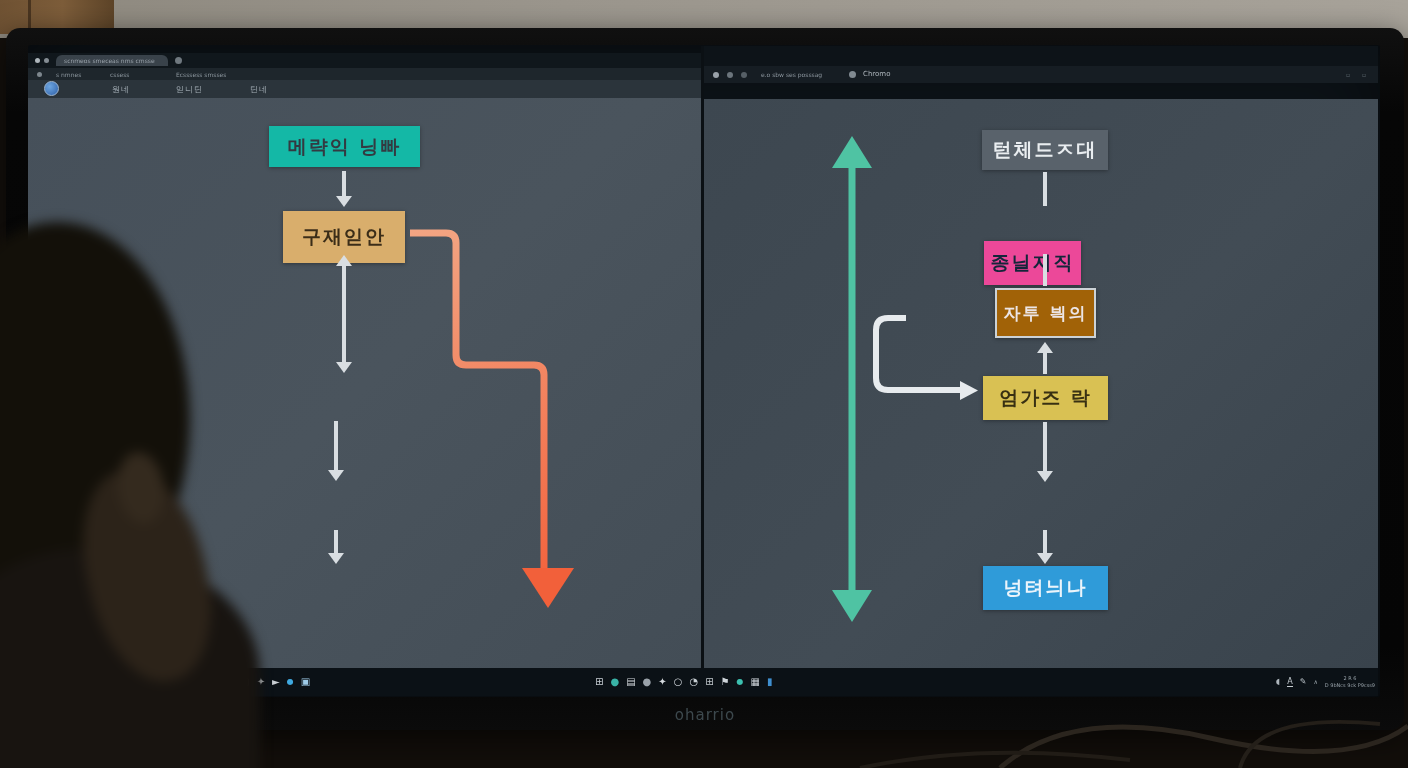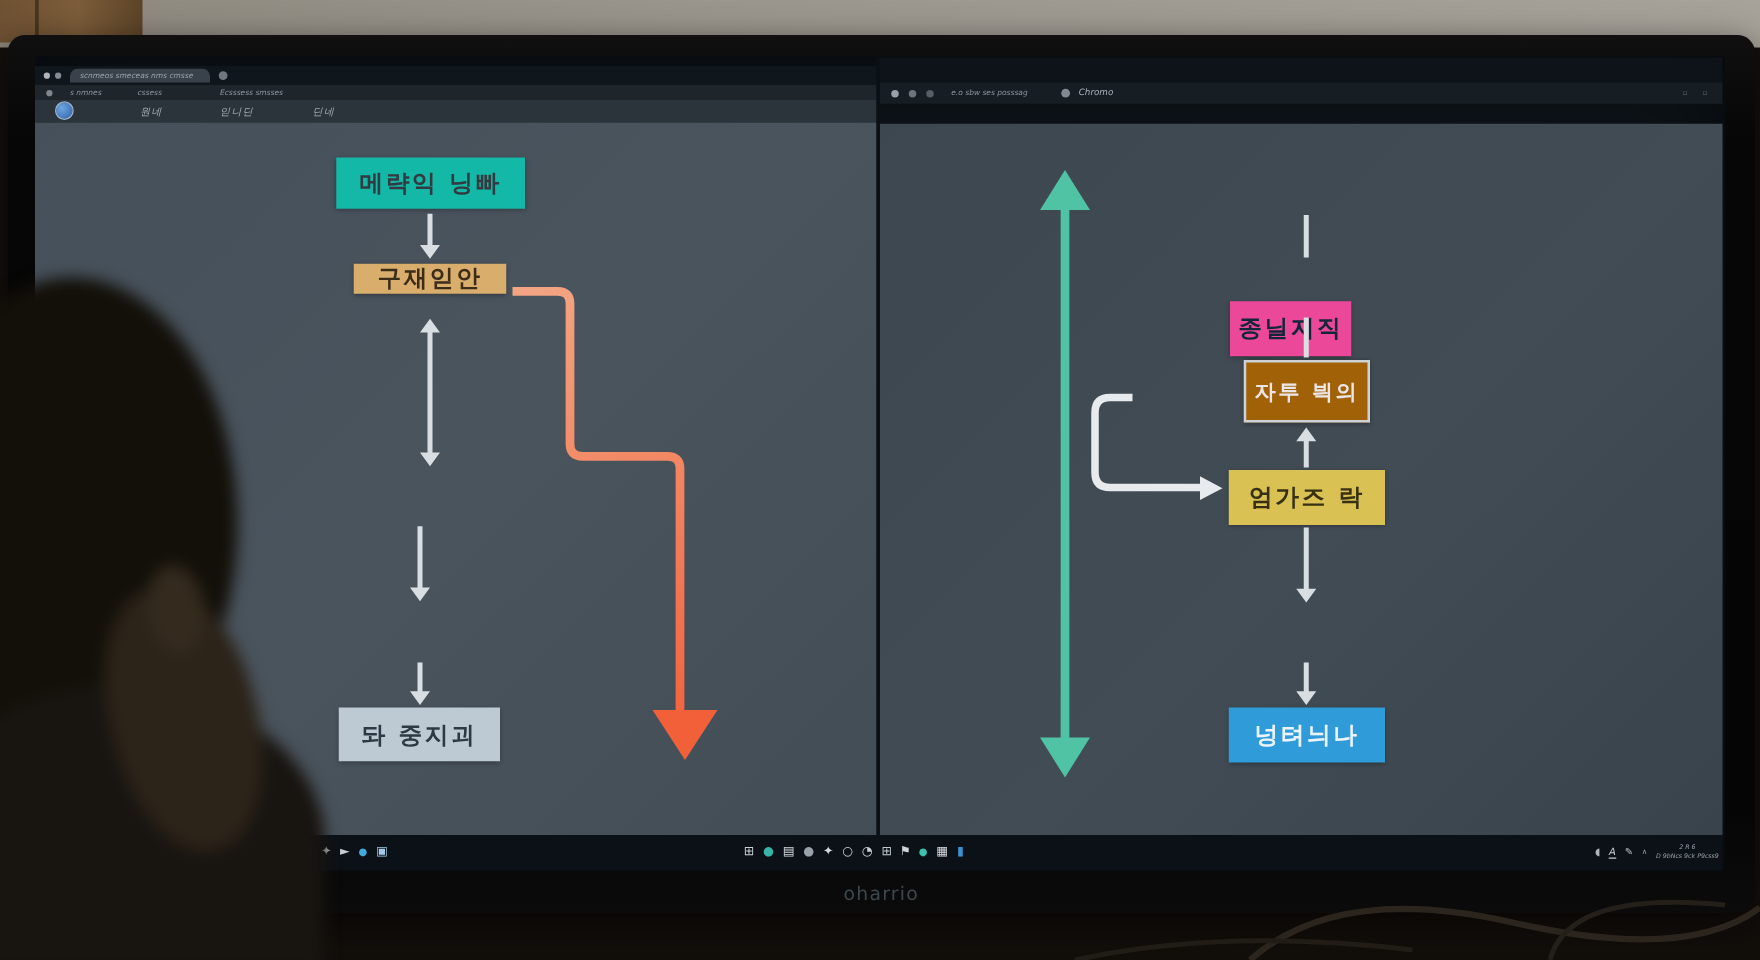--- a/index.html
+++ b/index.html
@@ -20,21 +20,21 @@
              background:linear-gradient(180deg,#101010,#060606 12%,#050505 88%,#0b0b0b);
              border-radius:14px; box-shadow:0 8px 30px rgba(0,0,0,.6); }
   .screen { position:absolute; left:22px; top:17px; width:1352px; height:652px;
             background:#0c1217; border-radius:3px; overflow:hidden; }
   .screen::after { content:""; position:absolute; inset:0; pointer-events:none;
                    box-shadow:inset 0 0 70px rgba(0,0,0,.5); }
   .brand { position:absolute; left:0; right:0; bottom:6px; text-align:center;
            font-size:15px; letter-spacing:1px; color:#46545a; opacity:.85; }
 
   
-  .abs { position:absolute;font-style:italic; }
+  .abs { position:absolute; }
   .l-tabrow  { left:28px; top:53px; width:675px; height:15px; background:#10171c; }
   .l-menurow { left:28px; top:68px; width:675px; height:12px; background:#1e262c; }
   .l-toolrow { left:28px; top:80px; width:675px; height:18px; background:#2b343b; }
   .l-content { left:28px; top:98px; width:675px; height:570px; background:linear-gradient(135deg,#46505a 0%,#4a545d 50%,#434d56 100%); }
   .r-topgap  { left:703px; top:46px; width:675px; height:20px; background:#0d1318; }
   .r-titlerow{ left:703px; top:66px; width:675px; height:17px; background:#161d23; }
   .r-tabrow  { left:703px; top:83px; width:675px; height:16px; background:#232b32; }
   .r-content { left:703px; top:99px; width:675px; height:569px; background:linear-gradient(135deg,#3d4750 0%,#424c55 55%,#39434c 100%); }
   .divider   { left:701px; top:46px; width:3px; height:622px; background:#0b1014; }
 
@@ -125,36 +125,36 @@
     <span class="tinytext" style="position:absolute;left:58px;top:5px">e.o sbw ses posssag</span>
     <span class="dot" style="position:absolute;left:146px;top:5px;width:7px;height:7px;background:#818a91"></span>
     <span class="tinytext" style="position:absolute;left:160px;top:4px;font-size:7px;color:#aeb6bd">Chromo</span>
     <span class="tinytext dim" style="position:absolute;right:28px;top:5px">▫</span>
     <span class="tinytext dim" style="position:absolute;right:12px;top:5px">▫</span>
   </div>
   <div class="abs r-content"></div>
   <div class="abs divider"></div>
 
   <div class="fbox" style="left: 269px; top: 126px; width: 151px; height: 41px; background: #14b8a6; color: rgb(51, 58, 65);">메략익 닝빠</div>
-  <div class="fbox" style="left: 283px; top: 211px; width: 122px; height: 24px; background: rgb(217, 174, 108); color: rgb(59, 45, 24);">구재읻안</div>
-  <div class="fbox" style="left: 271px; top: 566px; width: 129px; height: 43px; background: rgb(189, 202, 212); color: rgb(46, 57, 67);">돠 중지괴</div>
+  <div class="fbox" style="left: 283px; top: 211px; width: 122px; height: 52px; background: rgb(217, 174, 108); color: rgb(59, 45, 24);">구재읻안</div>
 
   <div class="vline" style="left:342px;top:171px;height:26px"></div>
   <div class="tri down" style="left:336px;top:196px"></div>
 
   <div class="tri up" style="left:336px;top:255px"></div>
   <div class="vline" style="left:342px;top:264px;height:100px"></div>
   <div class="tri down" style="left:336px;top:362px"></div>
 
   <div class="vline" style="left:334px;top:421px;height:50px"></div>
   <div class="tri down" style="left:328px;top:470px"></div>
 
   <div class="vline" style="left:334px;top:530px;height:24px"></div>
   <div class="tri down" style="left:328px;top:553px"></div>
 
+  <div class="fbox" style="left: 982px; top: 130px; width: 126px; height: 40px; background: rgb(89, 98, 107); color: rgb(233, 237, 240);">턷체드ㅈ대</div>
   <div class="fbox" style="left: 984px; top: 208px; width: 97px; height: 44px; background: #ec4899; color: rgb(19, 38, 58); margin-top: 33px;">종닐지직</div>
   <div class="fbox small" style="left: 995px; top: 288px; width: 101px; height: 50px; border: 2px solid rgb(204, 210, 214); background: #a16207; color: rgb(236, 229, 229);">자투 븩의</div>
   <div class="fbox" style="left: 983px; top: 376px; width: 125px; height: 44px; background: rgb(217, 193, 83); color: rgb(56, 48, 18);">엄가즈 락</div>
   <div class="fbox" style="left: 983px; top: 566px; width: 125px; height: 44px; background: rgb(47, 155, 217); color: rgb(235, 244, 251);">넝텨늬나</div>
 
   <div class="vline" style="left:1043px;top:172px;height:34px"></div>
   <div class="vline" style="left:1043px;top:254px;height:32px"></div>
   <div class="tri up" style="left:1037px;top:342px"></div>
   <div class="vline" style="left:1043px;top:352px;height:22px"></div>
   <div class="vline" style="left:1043px;top:422px;height:50px"></div>

